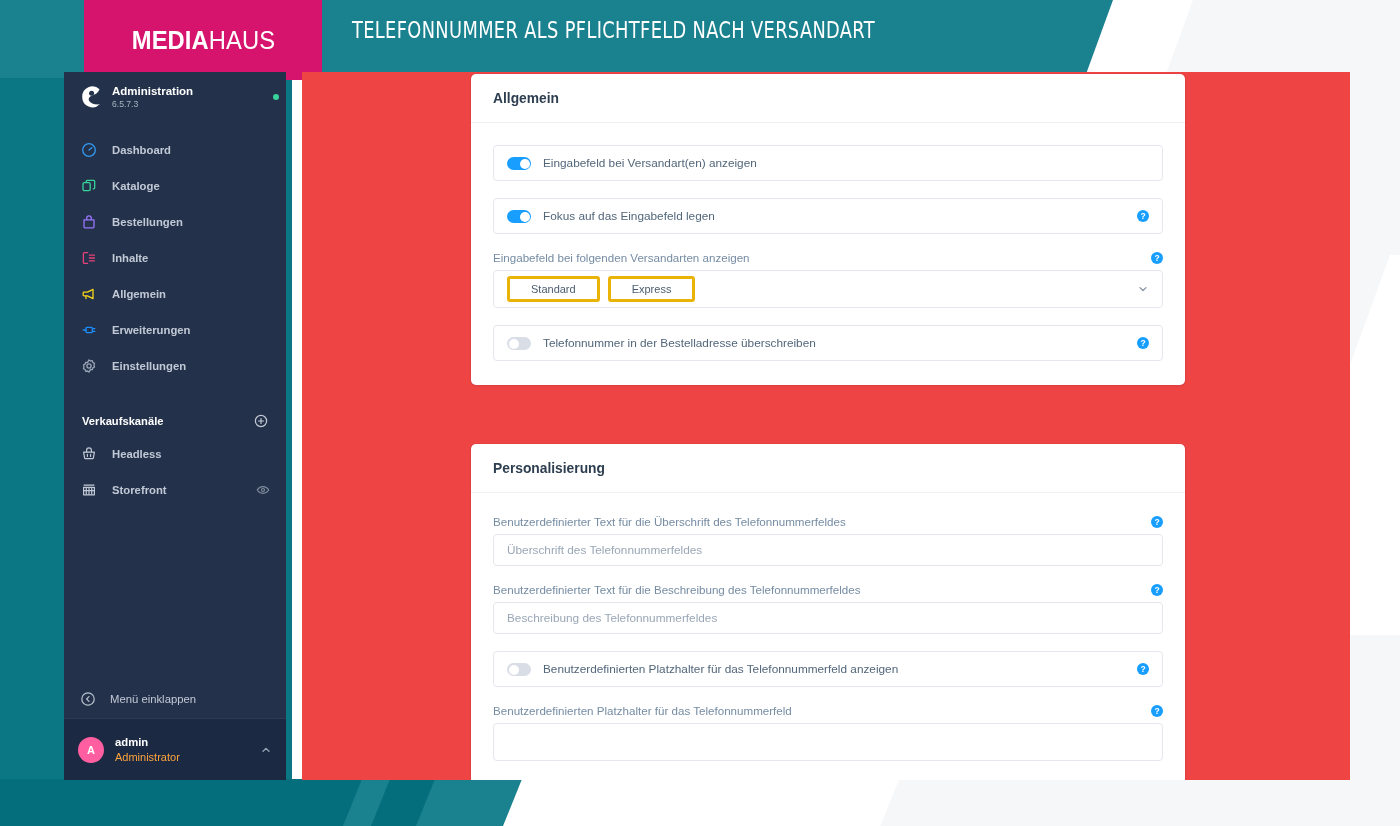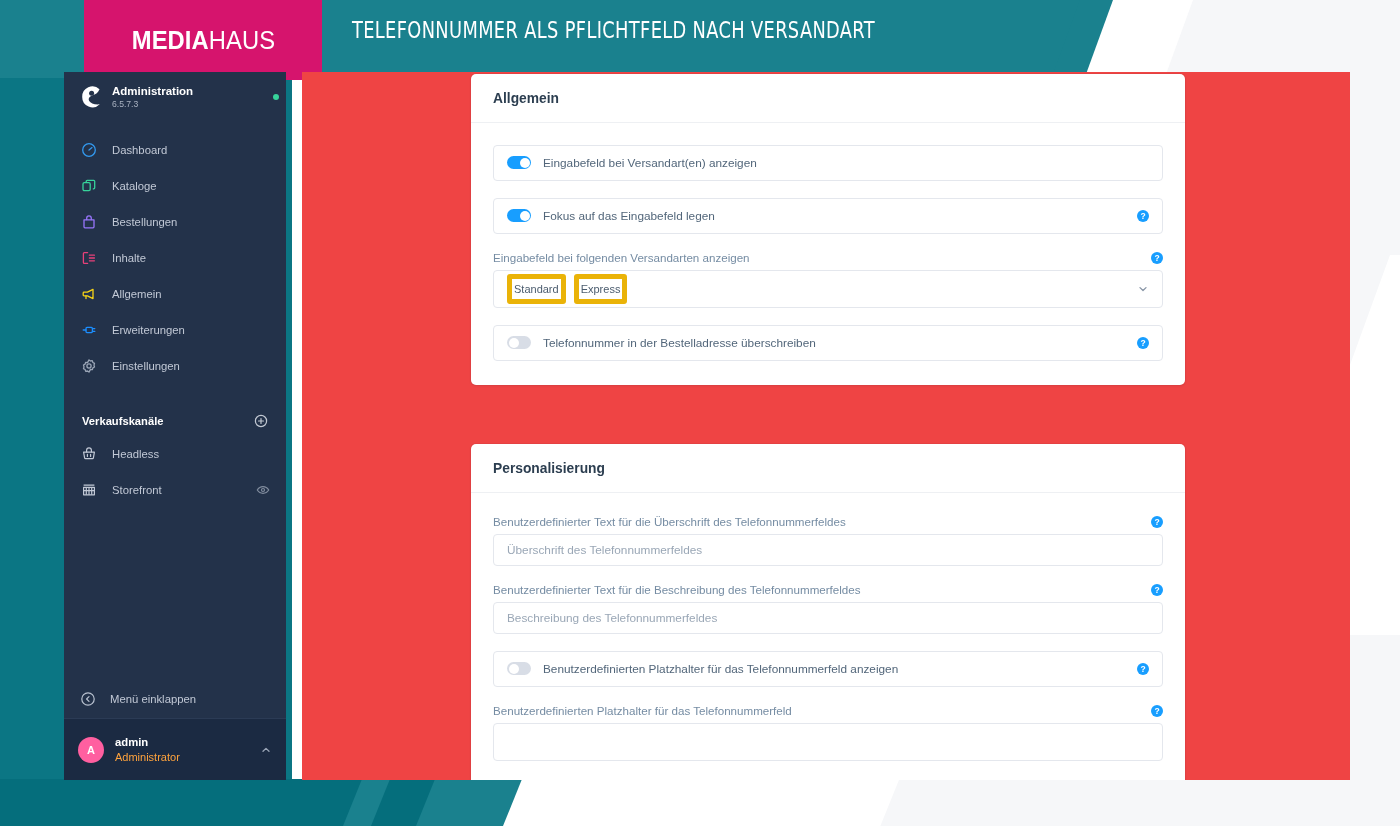--- a/index.html
+++ b/index.html
@@ -93,21 +93,21 @@
   .sb-head { display:flex; align-items:center; gap:8px; padding:12px 7px 6px 14px; height:44px; }
   .sw-logo { width:26px; height:26px; flex:none; position:relative; }
   .sb-head-txt { flex:1; line-height:1.05; }
   .sb-title { font-size:11.5px; font-weight:bold; color:#ffffff; }
   .sb-ver { font-size:8.6px; color:#aab3c2; margin-top:2px; }
   .sb-dot { width:6px; height:6px; border-radius:50%; background:#37d39b; flex:none; }
 
   .sb-nav { margin-top:16px; }
   .sb-item {
     display:flex; align-items:center; gap:14px; height:36px; padding:0 16px;
-    font-size:11.3px; color:#c2c9d6; cursor:pointer;
+    font-size:11.3px; color:#c2c9d6; cursor:pointer;font-weight:bold;
   }
   .sb-item .ico { width:18px; height:18px; flex:none; display:flex; align-items:center; justify-content:center; }
   .sb-group {
     display:flex; align-items:center; justify-content:space-between;
     padding:0 18px 0 18px; height:30px; margin-top:22px;
     font-size:11.2px; font-weight:bold; color:#ffffff;
   }
   .sb-group .plus { width:14px; height:14px; opacity:.85; }
   .sb-item .trail { margin-left:auto; width:14px; height:14px; opacity:.7; }
 
@@ -150,21 +150,21 @@
   .sw-field { margin-bottom:17px; }
   .sw-box {
     border:1px solid #e4e7ed; border-radius:4px; background:#ffffff;
     min-height:36px; display:flex; align-items:center; padding:0 13px;
     position:relative;
   }
   .sw-label {
     font-size:11.6px; color:#758ca3; margin-bottom:6px;
     display:flex; align-items:center; justify-content:space-between;gap:34px;
   }
-  .sw-switch-row { display:flex; align-items:flex-start; gap:12px; width:100%; }
+  .sw-switch-row { display:flex; align-items:flex-end; gap:12px; width:100%; }
   .switch { width:24px; height:13px; border-radius:7px; flex:none; position:relative; }
   .switch.on { background:#189eff; }
   .switch.off { background:#d8dde6; }
   .switch .knob {
     position:absolute; top:1.5px; width:10px; height:10px; border-radius:50%; background:#ffffff;
   }
   .switch.on .knob { right:1.5px; }
   .switch.off .knob { left:1.5px; }
   .switch-label { font-size:11.8px; color:#52667a; }
 
@@ -173,22 +173,22 @@
     color:#ffffff; font-size:8.5px; font-weight:bold; line-height:12px; text-align:center;
   }
   .help-abs { position:absolute; right:13px; top:50%; transform:translateY(-50%); }
 
   .multiselect {
     border:1px solid #e4e7ed; border-radius:4px; background:#ffffff;
     min-height:38px; display:flex; align-items:center; gap:8px;
     padding:0 13px; position:relative;
   }
   .chip {
-    border:5px solid #eab308; border-radius:3px; background:#ffffff;
-    padding:4px 2px; font-size:11px; color:#4b5c6e;
+    border:3px solid #eab308; border-radius:3px; background:#ffffff;
+    padding:4px 21px; font-size:11px; color:#4b5c6e;
   }
   .caret-down {
     position:absolute; right:13px; top:50%; transform:translateY(-50%);
     color:#8794a5; font-size:11px;
   }
 
   .txt-input {
     border:1px solid #e4e7ed; border-radius:4px; background:#ffffff;
     height:32px; display:flex; align-items:center; padding:0 13px;
     font-size:11.8px; color:#9aa7b6;

